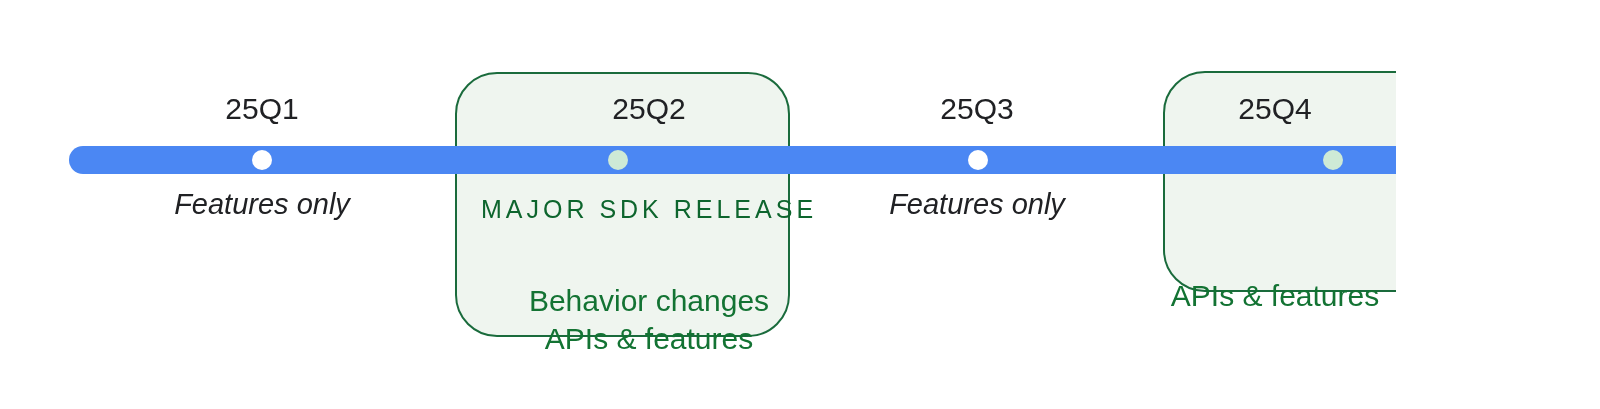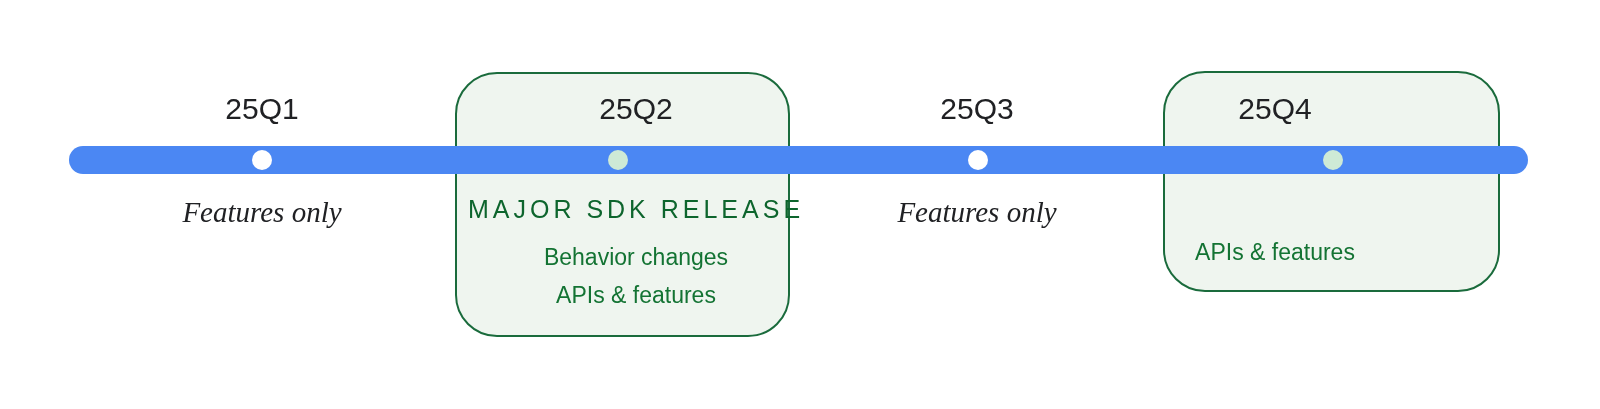--- a/index.html
+++ b/index.html
@@ -9,21 +9,21 @@
     --box-fill: #eff5ef;
     --box-border: #1a6b3c;
     --heading-green: #0d652d;
     --body-green: #137333;
     --label-dark: #202124;
     --page-bg: #ffffff;
   }
   html, body { margin: 0; padding: 0; background: var(--page-bg); }
   .canvas {
     position: relative;
-    width: 1600px;
+    width: 1396px;
     height: 409px;
     background: var(--page-bg);
     overflow: hidden;
     font-family: "Liberation Sans", sans-serif;
   }
   .release-box {
     position: absolute;
     background: var(--box-fill);
     border: 2px solid var(--box-border);
     border-radius: 42px;
@@ -57,55 +57,55 @@
     position: absolute;
     top: 92px;
     transform: translateX(-50%);
     font-size: 30px;
     line-height: 34px;
     font-weight: 500;
     color: var(--label-dark);
     white-space: nowrap;
     z-index: 4;
   }
-  .q1-x { left: 262px; } .q2-x { left: 636px; } .q3-x { left: 977px; } .q4-x { left: 1275px; }
+  .q1-x { left: 262px; } .q2-x { left: 649px; } .q3-x { left: 977px; } .q4-x { left: 1275px; }
   .note {
     position: absolute;
-    top: 196px;
+    top: 188px;
     transform: translateX(-50%);
     font-size: 29px;
     line-height: 32px;
     font-style: italic;
     font-weight: 500;
     color: var(--label-dark);
     white-space: nowrap;
     z-index: 4;
-    font-family: Liberation Serif, serif;
   }
   .box-heading {
     position: absolute;
     top: 195px;
     transform: translateX(-50%);
     font-size: 25px;
     line-height: 28px;
     font-weight: 400;
     letter-spacing: 0.16em;
     color: var(--heading-green);
     white-space: nowrap;
     z-index: 4;
   }
   .box-line {
     position: absolute;
     transform: translateX(-50%);
-    font-size: 23px;
+    font-size: 30px;
     line-height: 34px;
     font-weight: 400;
     color: var(--body-green);
     white-space: nowrap;
     z-index: 4;
+    margin-top: 44px;
   }
   .q2-line-1 { top: 240px; }
   .q2-line-2 { top: 278px; }
   .q4-line-1 { top: 235px; }
 </style>
 </head>
 <body>
 
 <div class="canvas">
 

